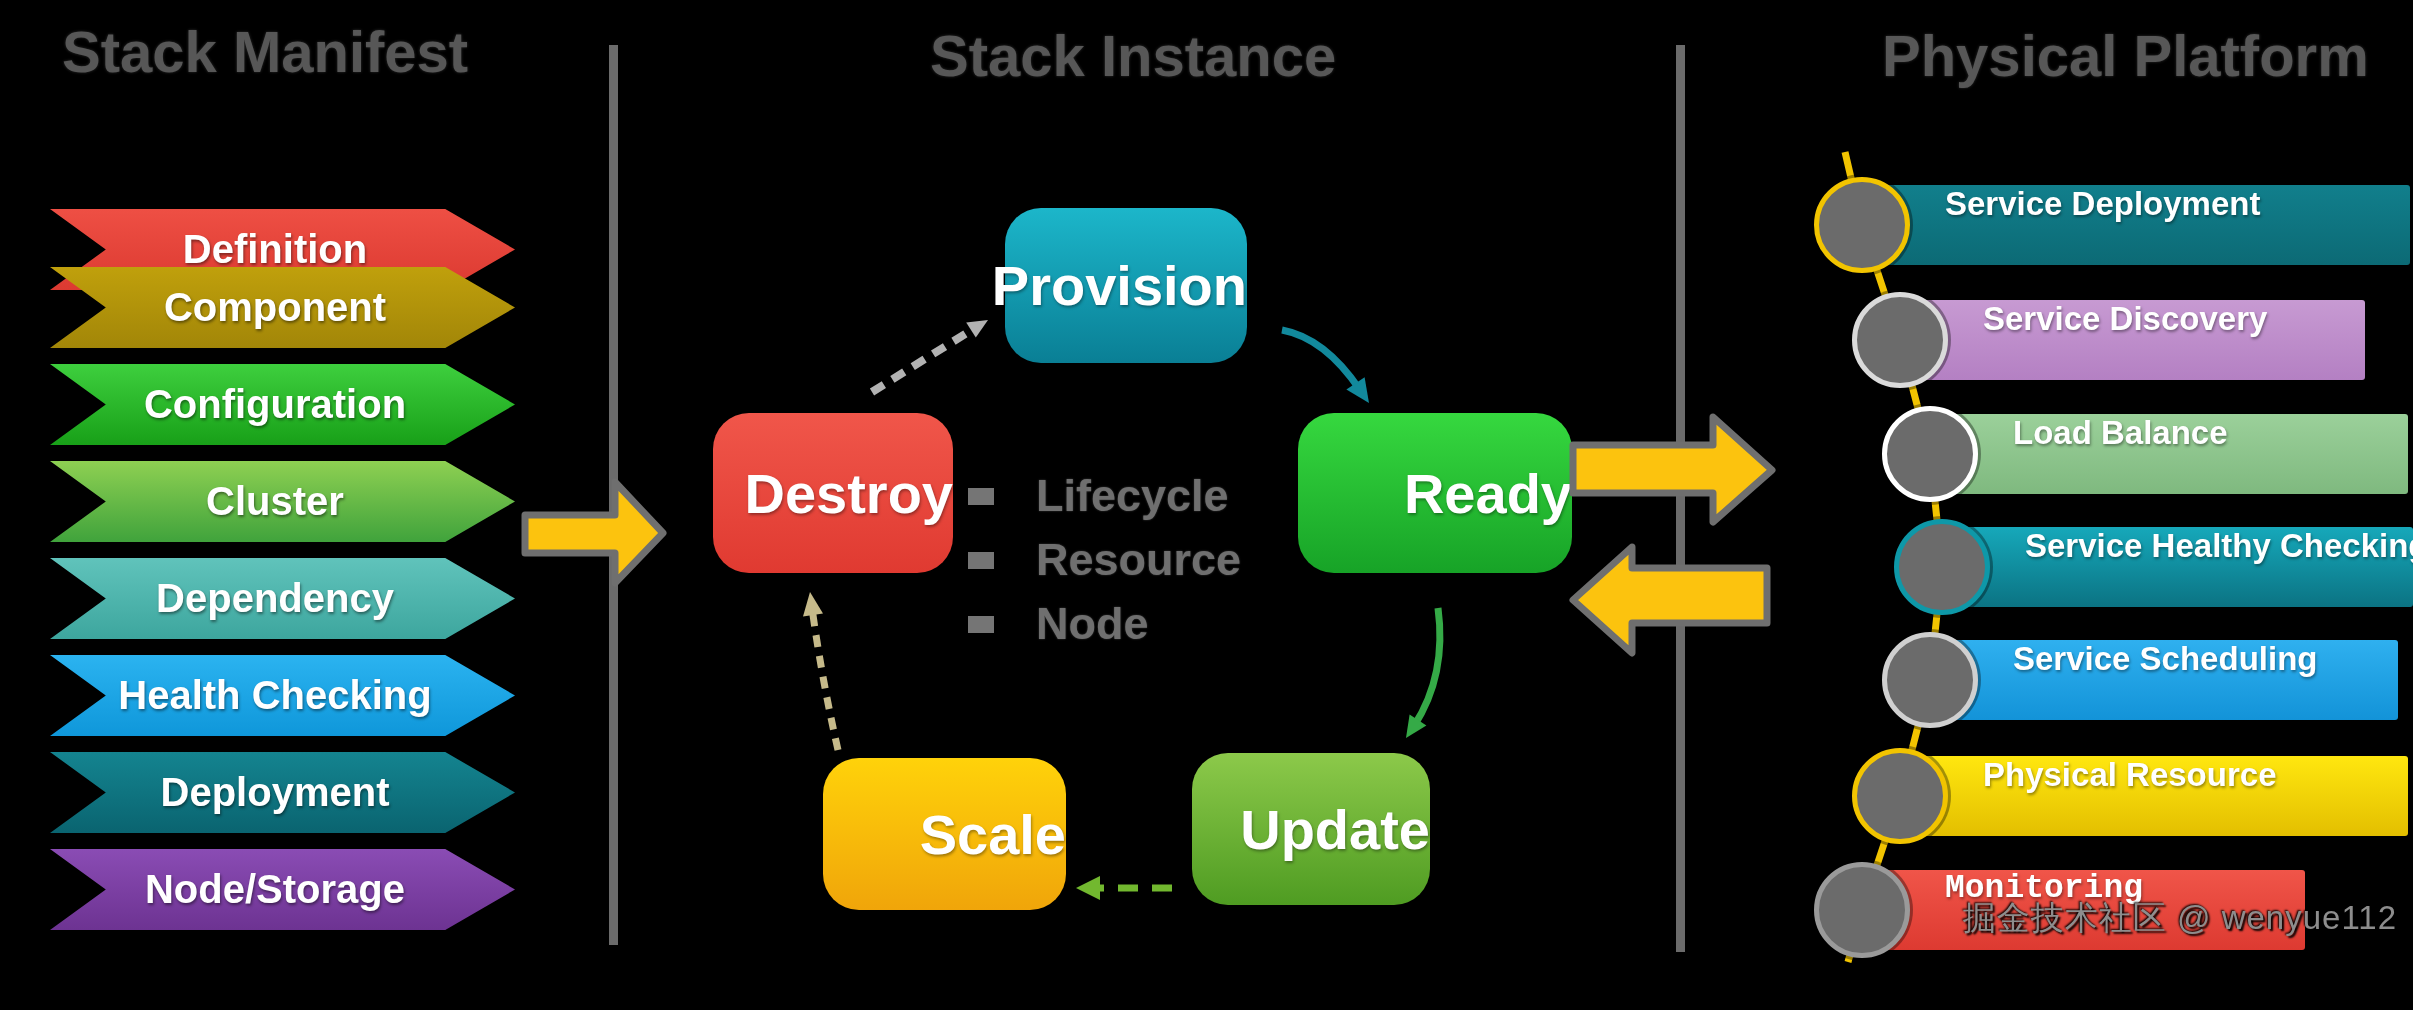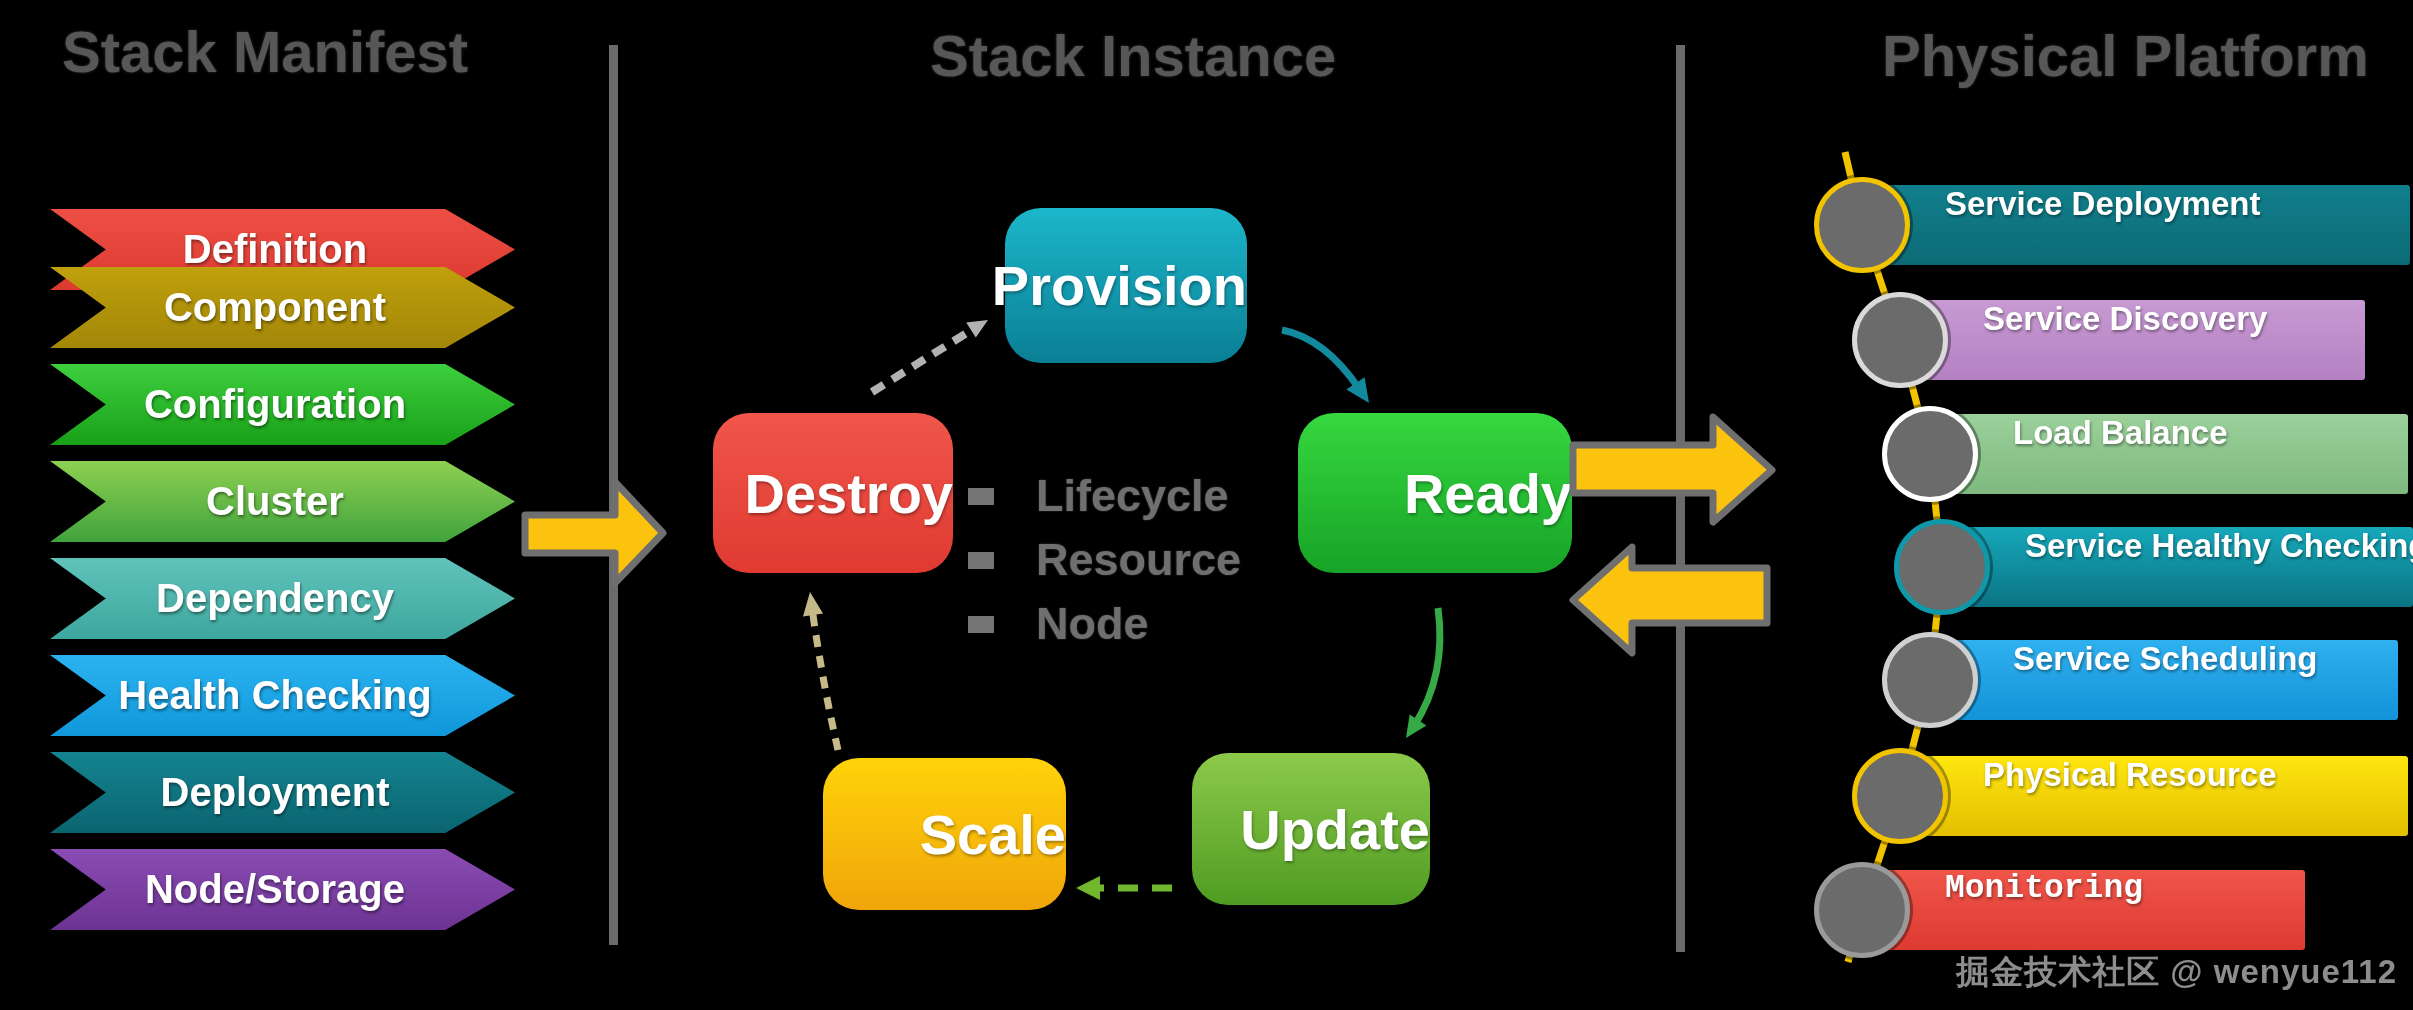--- a/index.html
+++ b/index.html
@@ -40,21 +40,21 @@
 
   
   .pbar{position:absolute;display:flex;border-radius:3px;z-index:1;box-sizing:border-box;}
   .pbar span{color:#fff;font-size:33px;font-weight:bold;white-space:nowrap;
              text-shadow:1px 2px 3px rgba(0,0,0,.4);}
   .pcircle{position:absolute;width:96px;height:96px;border-radius:50%;background:#6b6b6b;
            box-sizing:border-box;z-index:3;box-shadow:0 0 0 3px rgba(0,0,0,.35);}
 
   #overlay{position:absolute;left:0;top:0;z-index:2;pointer-events:none;}
 
-  #watermark{position:absolute;right:16px;top:950px;color:#8d8d8d;font-size:33px;font-weight:bold;
+  #watermark{position:absolute;right:16px;top:896px;color:#8d8d8d;font-size:33px;font-weight:normal;
              letter-spacing:1px;text-shadow:2px 2px 2px #000,-1px -1px 2px #000;z-index:4;}
 </style>
 </head>
 <body>
 
 <div id="canvas">
 
   <div class="title" id="title-manifest">Stack Manifest</div>
   <div class="title" id="title-instance">Stack Instance</div>
   <div class="title" id="title-platform">Physical Platform</div>

